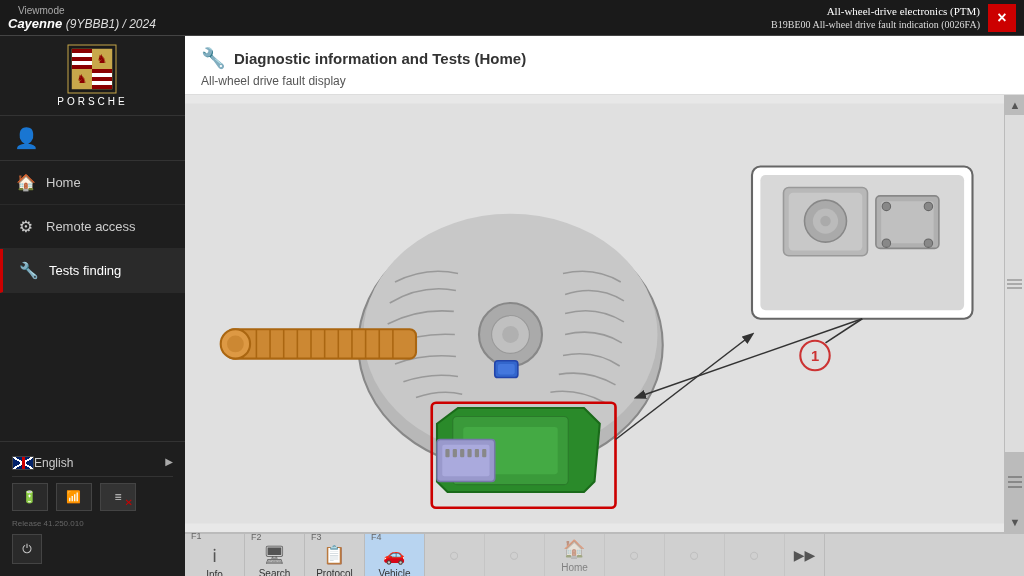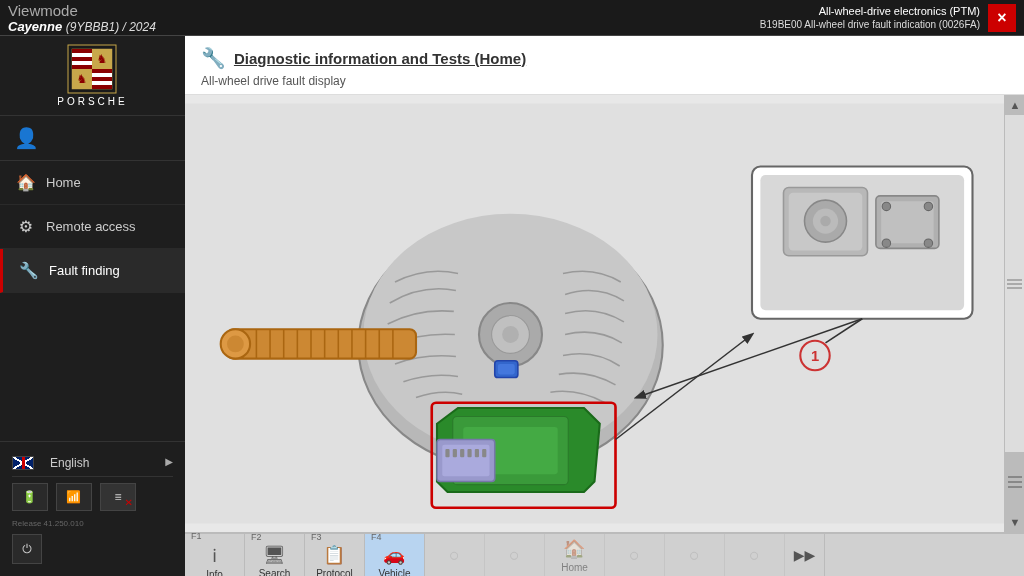--- a/index.html
+++ b/index.html
@@ -10,25 +10,25 @@
       background: #1a1a1a;
       height: 36px;
       display: flex;
       align-items: center;
       justify-content: space-between;
       padding: 0 8px;
       border-bottom: 1px solid #444;
       flex-shrink: 0;
     }
     .top-bar-left { display: flex; flex-direction: column; }
-    .top-bar-viewmode { font-size: 15px; color: #aaa; }
+    .top-bar-viewmode { font-size: 10px; color: #aaa; margin-left: 10px; }
     .top-bar-vehicle { font-size: 13px; color: #fff; font-weight: bold; }
     .top-bar-vehicle span { font-style: italic; }
     .top-bar-right { display: flex; align-items: center; gap: 8px; }
-    .top-bar-title { font-size: 11px; color: #fff; text-align: right; line-height: 1.3; }
+    .top-bar-title { font-size: 11px; color: #fff; text-align: right; line-height: 1.3; font-family: Liberation Serif, serif; }
     .close-btn {
       width: 28px; height: 28px; background: #cc0000; border: none;
       color: #fff; font-size: 16px; cursor: pointer; display: flex;
       align-items: center; justify-content: center; font-weight: bold;
     }
 
     
     .main-layout {
       display: flex;
       flex: 1;
@@ -88,21 +88,21 @@
     .nav-item.active { background: #2a2a2a; border-left: 3px solid #cc0000; color: #fff; }
     .nav-icon { font-size: 16px; width: 20px; text-align: center; }
 
     .sidebar-footer {
       border-top: 1px solid #333;
       padding: 8px 12px;
     }
     .lang-row {
       display: flex;
       align-items: flex-start;
-      gap: 16px;
+      gap: 0;
       padding: 6px 0;
       cursor: pointer;
       color: #ccc;
       font-size: 12px;
     }
     .lang-arrow { margin-left: auto; color: #aaa; font-size: 10px; }
 
     .sidebar-icons-row {
       display: flex;
       align-items: center;
@@ -129,21 +129,21 @@
       padding: 10px 16px 6px;
       border-bottom: 1px solid #ddd;
       flex-shrink: 0;
     }
     .content-title-row {
       display: flex;
       align-items: center;
       gap: 8px;
       margin-bottom: 4px;
     }
-    .content-title { font-size: 15px; font-weight: bold; color: #333; text-decoration: underline; }
+    .content-title { font-size: 15px; font-weight: bold; color: #333; }
     .content-subtitle { font-size: 12px; color: #555; }
     .diag-icon { font-size: 20px; }
 
     .content-body {
       flex: 1;
       overflow: hidden;
       position: relative;
       background: #e8e8e8;
     }
 
@@ -296,21 +296,21 @@
       <div class="nav-item">
         <span class="nav-icon">🏠</span>
         <span>Home</span>
       </div>
       <div class="nav-item">
         <span class="nav-icon">⚙</span>
         <span>Remote access</span>
       </div>
       <div class="nav-item active">
         <span class="nav-icon">🔧</span>
-        <span>Fault finding</span>
+        <span>Tests finding</span>
       </div>
     </div>
 
     <div class="sidebar-footer">
 
       <div class="lang-row">
         <div class="uk-flag"></div>
         <span>English</span>
         <span class="lang-arrow">▶</span>
       </div>

